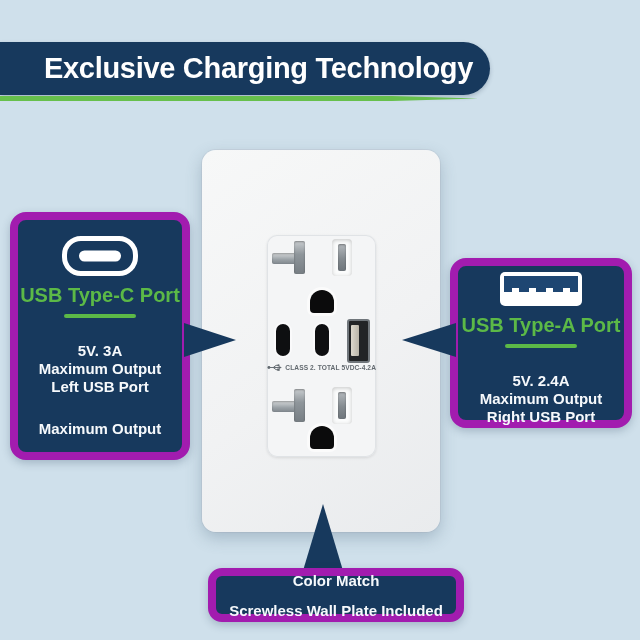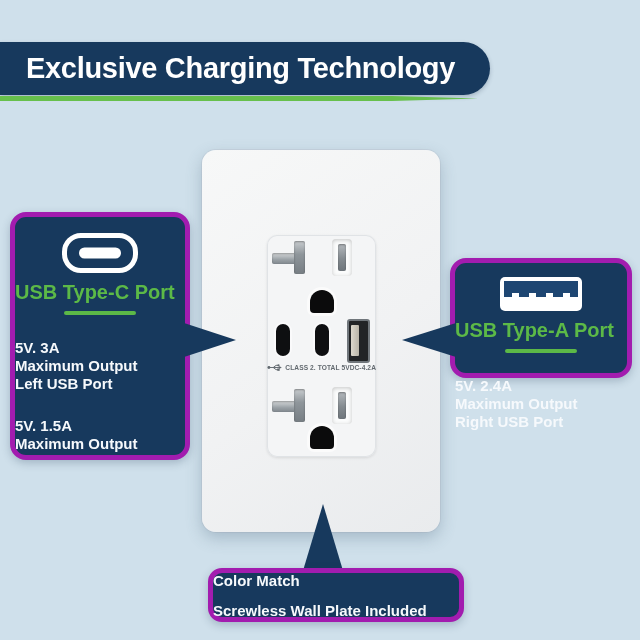--- a/index.html
+++ b/index.html
@@ -4,21 +4,21 @@
 <style>
   html,body{margin:0;padding:0;background:#cfe0eb;}
   .stage{position:relative;width:640px;height:640px;background:#cfe0eb;overflow:hidden;
          font-family:"Liberation Sans","DejaVu Sans",sans-serif;}
 
   
   .banner{position:absolute;left:0;top:42px;width:490px;height:53px;background:#17395d;
           border-radius:0 27px 27px 0;display:flex;align-items:center;
           box-shadow:0 2px 4px rgba(30,50,80,.25);}
   .banner .title{color:#ffffff;font-size:29px;font-weight:bold;letter-spacing:-.3px;
-          padding-left:26px;white-space:nowrap;}
+          padding-left:44px;white-space:nowrap;}
   .banner-underline{position:absolute;left:0;top:96px;width:478px;height:5px;background:#67c04c;
           clip-path:polygon(0 0,82% 0,100% 50%,82% 100%,0 100%);}
 
   
   .wall-plate{position:absolute;left:202px;top:150px;width:238px;height:382px;border-radius:14px;
           background:linear-gradient(145deg,#f7f8f8 0%,#f1f2f3 55%,#e9ebed 100%);
           box-shadow:0 6px 16px rgba(70,95,120,.30),0 0 0 1px rgba(190,200,210,.45);}
   .device{position:absolute;left:65px;top:85px;width:109px;height:222px;border-radius:10px;
           background:#f4f5f6;box-shadow:inset 0 0 0 1px #e0e3e6,0 1px 3px rgba(0,0,0,.10);}
   .recep{position:absolute;left:0;width:109px;height:78px;}
@@ -47,25 +47,25 @@
   .usba-port{position:absolute;left:80px;top:84px;width:23px;height:44px;border-radius:3px;
           background:#222426;border:2px solid #70767b;box-sizing:border-box;}
   .usba-tongue{position:absolute;left:2px;top:4px;width:8px;height:31px;border-radius:1px;
           background:linear-gradient(90deg,#ddd8cd,#b9b4a8);}
 
   .rating-row{position:absolute;left:0;top:128px;width:109px;display:flex;align-items:center;
           justify-content:center;gap:3px;color:#62696f;}
   .rating-row .label{font-size:6.6px;font-weight:bold;letter-spacing:.1px;white-space:nowrap;}
 
   
-  .callout{position:absolute;background:#17395d;border:5px solid #a21caf;border-radius:16px;
-          box-sizing:border-box;color:#f6f9fc;
+  .callout{position:absolute;background:#17395d;border:8px solid #a21caf;border-radius:16px;
+          box-sizing:border-box;color:#f6f9fc;text-align:center;
           box-shadow:0 3px 8px rgba(30,55,85,.25);}
   .callout-left{left:10px;top:212px;width:180px;height:248px;padding-top:14px;}
-  .callout-right{left:450px;top:258px;width:182px;height:120px;padding-top:12px;}
+  .callout-right{left:450px;top:258px;width:182px;height:170px;padding-top:4px;}
   .callout-bottom{left:208px;top:568px;width:256px;height:54px;border-radius:14px;
           display:flex;flex-direction:column;justify-content:center;gap:11px;}
   .callout-title{color:#5cb947;font-size:20px;font-weight:bold;margin-top:8px;white-space:nowrap;}
   .green-rule{width:72px;height:4px;border-radius:2px;background:#5cb947;margin:7px auto 8px auto;}
   .spec-line{font-size:15px;font-weight:bold;line-height:18px;}
   .spec-block{margin-bottom:17px;margin-top:24px;}
   .bottom-line{font-size:15px;font-weight:bold;line-height:19px;}
 
   
   .arrow{position:absolute;background:#17395d;}
@@ -148,21 +148,20 @@
       <div class="pill"></div>
     </div>
     <div class="callout-title">USB Type-C Port</div>
     <div class="green-rule"></div>
     <div class="spec-block">
       <div class="spec-line">5V. 3A</div>
       <div class="spec-line">Maximum Output</div>
       <div class="spec-line">Left USB Port</div>
     </div>
     <div class="spec-block">
-      <div class="spec-line">5V. 1.5A</div>
       <div class="spec-line">Maximum Output</div>
     </div>
   </div>
   <div class="arrow arrow-left"></div>
 
   <div class="callout callout-right">
     <div class="usba-icon">
       <div class="tongue">
         <span class="pin p1"></span>
         <span class="pin p2"></span>

